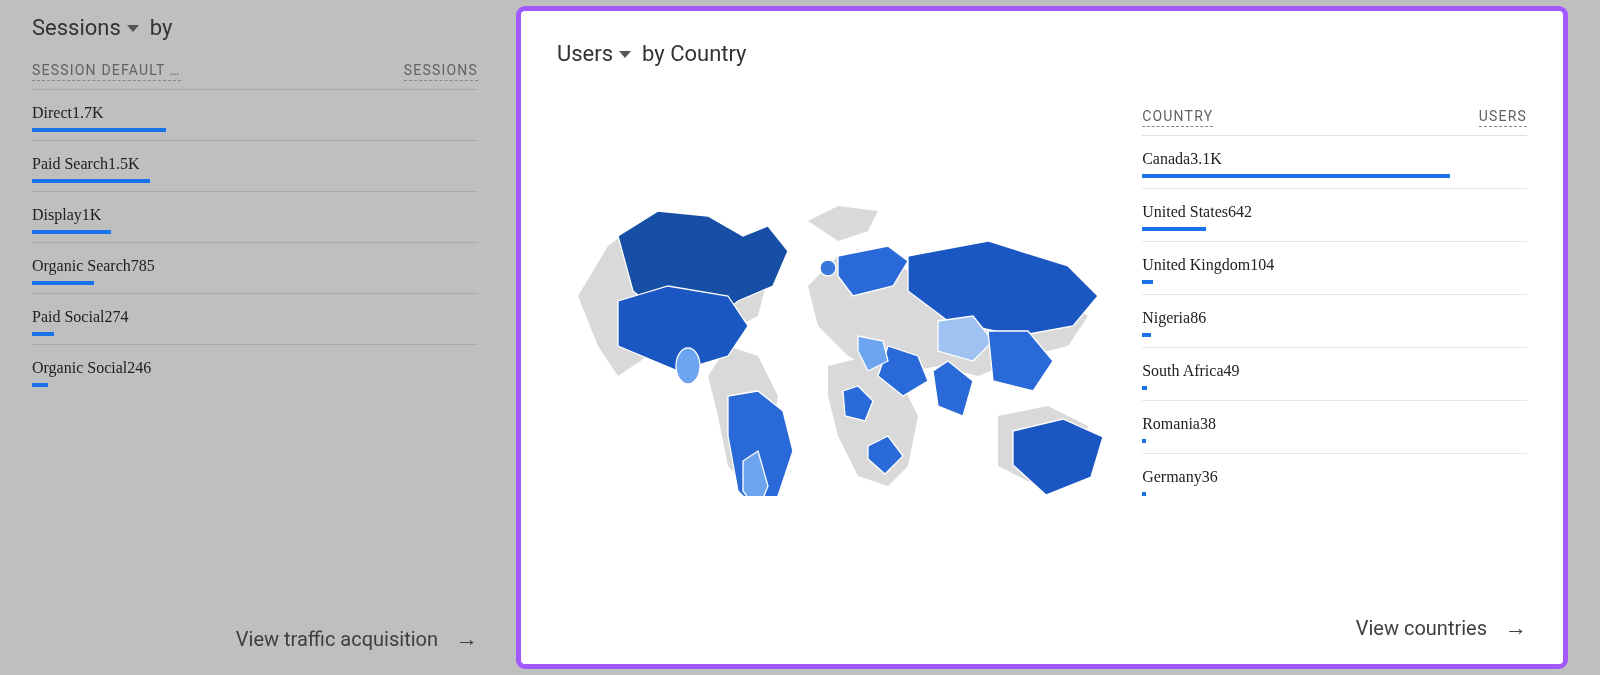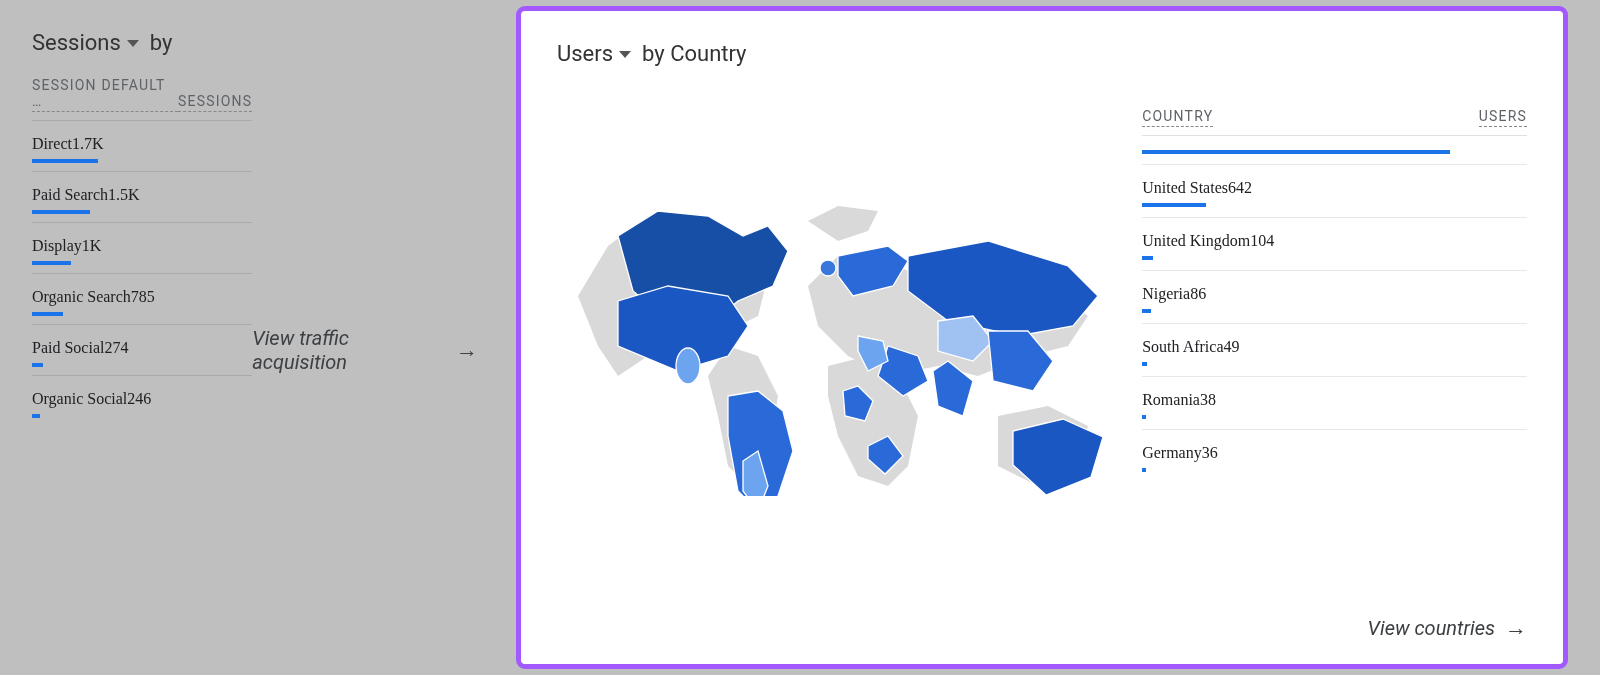--- a/index.html
+++ b/index.html
@@ -10,24 +10,24 @@
     height: 675px;
     overflow: hidden;
     display: flex;
     gap: 0;
   }
 
   
   .left-card {
     width: 510px;
     height: 675px;
-    padding: 28px 32px 24px 32px;
+    padding: 13px 32px 24px 32px;
     position: relative;
     display: flex;
-    flex-direction: row;
+    flex-direction: column;
     justify-content: space-between;
     color: #202124;
   }
   .card-title {
     font-size: 22px;
     font-weight: 400;
     color: #333;
     line-height: 1.4;
     margin-bottom: 6px;
   }
@@ -71,26 +71,25 @@
     padding-bottom: 6px;
     font-family: Liberation Serif, serif;
   }
   .bar-track { height: 4px; background: transparent; margin-bottom: 8px; }
   .bar-fill { height: 100%; background: #1a73e8; }
 
   .view-link {
     display: flex;
     justify-content: flex-end;
     align-items: center;
-    gap: 10px;
+    gap: 18px;
     font-size: 20px;
     color: #3c4043;
     cursor: pointer;
     padding-top: 20px;
-    font-style: italic;
   }
   .arrow-icon {
     font-size: 22px;
     line-height: 1;
   }
 
   
   .right-card {
     margin: 6px 6px 6px 6px;
     width: 1052px;
@@ -254,20 +253,24 @@
       </svg>
     </div>
 
     <div class="tbl-wrap">
       <div class="table-head">
         <span>COUNTRY</span>
         <span>USERS</span>
       </div>
       <div id="right-rows">
           <div class="row">
+            <div class="row-line1">
+              <span>Canada</span>
+              <span>3.1K</span>
+            </div>
             <div class="bar-track">
               <div class="bar-fill" style="width:80%"></div>
             </div>
           </div>
           <div class="row">
             <div class="row-line1">
               <span>United States</span>
               <span>642</span>
             </div>
             <div class="bar-track">

